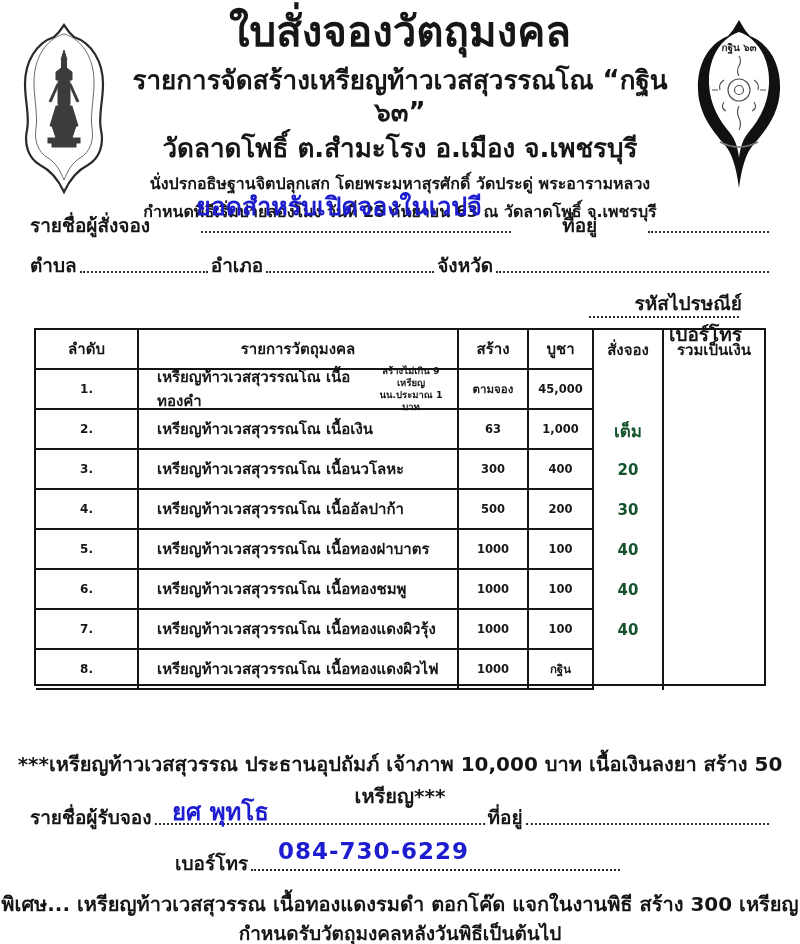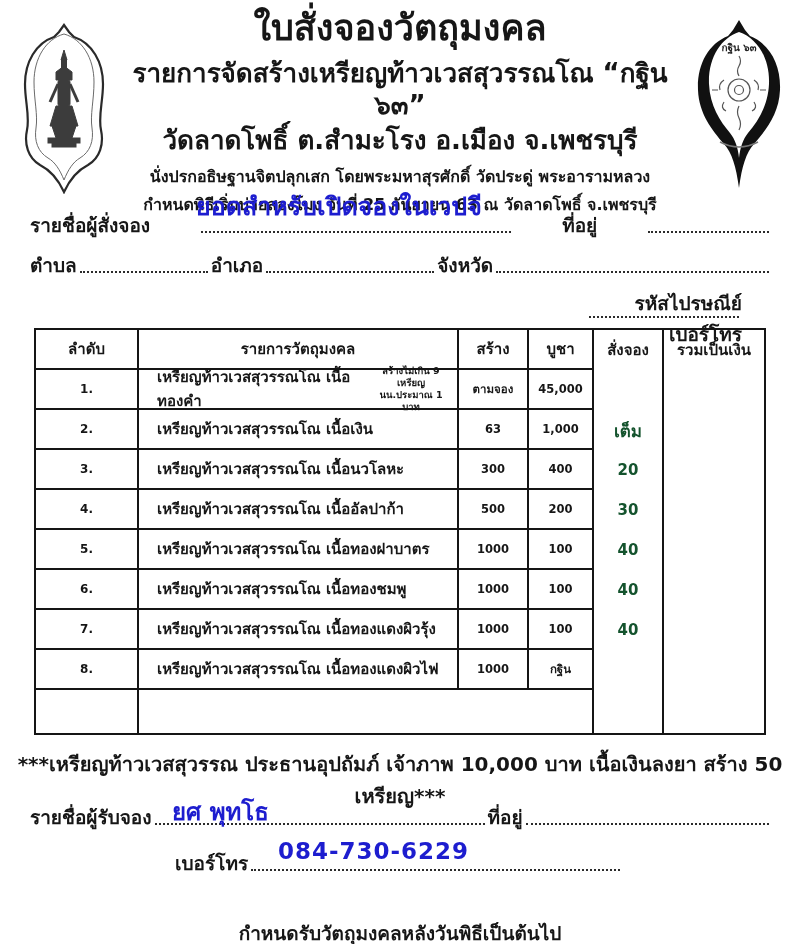--- a/index.html
+++ b/index.html
@@ -3,21 +3,21 @@
 <meta charset="utf-8">
 <style>
   html,body{margin:0;padding:0;background:#e8e8e8;}
   .page{
     position:relative;width:800px;height:944px;background:#ffffff;
     color:#161616;font-family:"DejaVu Sans","Liberation Sans",sans-serif;
     font-weight:bold;overflow:hidden;margin:0 auto;
   }
   
   .header{position:absolute;left:105px;right:105px;top:6px;text-align:center;line-height:1.22;}
-  .title{font-size:36px;}
+  .title{font-size:42px;}
   .sub1{font-size:26px;margin-top:8px;}
   .sub2{font-size:26px;margin-top:4px;}
   .sub3{font-size:16px;margin-top:10px;}
   .sub4{font-size:16px;margin-top:8px;}
   .emblem{position:absolute;}
   .emblem.left{left:12px;top:22px;}
   .emblem.right{left:684px;top:18px;}
   
   .blue{position:absolute;color:#1d1dcf;white-space:nowrap;}
   .note-blue{left:196px;top:186px;font-size:25px;}
@@ -28,21 +28,21 @@
   .fline .lbl{white-space:nowrap;}
   .dots{border-bottom:2px dotted #2b2b2b;margin:0 3px 5px 3px;}
   .grow{flex:1;}
   .l1{left:30px;right:28px;top:214px;gap:48px;}
   .l2{left:30px;right:28px;top:254px;}
   .l3{left:55px;right:58px;top:292px;flex-direction:column;}
   .l4{left:30px;right:28px;top:806px;}
   .l5{left:175px;width:448px;top:852px;}
   
   .tbl{
-    position:absolute;left:34px;top:328px;width:732px;height:407px;
+    position:absolute;left:34px;top:328px;width:732px;height:358px;
     box-sizing:border-box;border:2px solid #151515;
     display:grid;
     grid-template-columns:103px 320px 70px 65px 70px 1fr;
     grid-template-rows:40px repeat(8,40px) 1fr;
   }
   .cell{display:flex;align-items:center;justify-content:center;box-sizing:border-box;}
   .br{border-right:2px solid #151515;}
   .bb{border-bottom:2px solid #151515;}
   .hd{font-size:15px;}
   .noc{font-size:12px;}
@@ -220,15 +220,16 @@
     <span class="dots grow"></span>
   </div>
   <div class="blue name-blue">ยศ พุทโธ</div>
 
   <div class="fline l5">
     <span class="lbl">เบอร์โทร</span>
     <span class="dots grow"></span>
   </div>
   <div class="blue phone-blue">084-730-6229</div>
 
+  <div class="special">พิเศษ... เหรียญท้าวเวสสุวรรณ เนื้อทองแดงรมดำ ตอกโค๊ด แจกในงานพิธี สร้าง 300 เหรียญ</div>
   <div class="pickup">กำหนดรับวัตถุมงคลหลังวันพิธีเป็นต้นไป</div>
 
 </div>
 
 </body></html>

